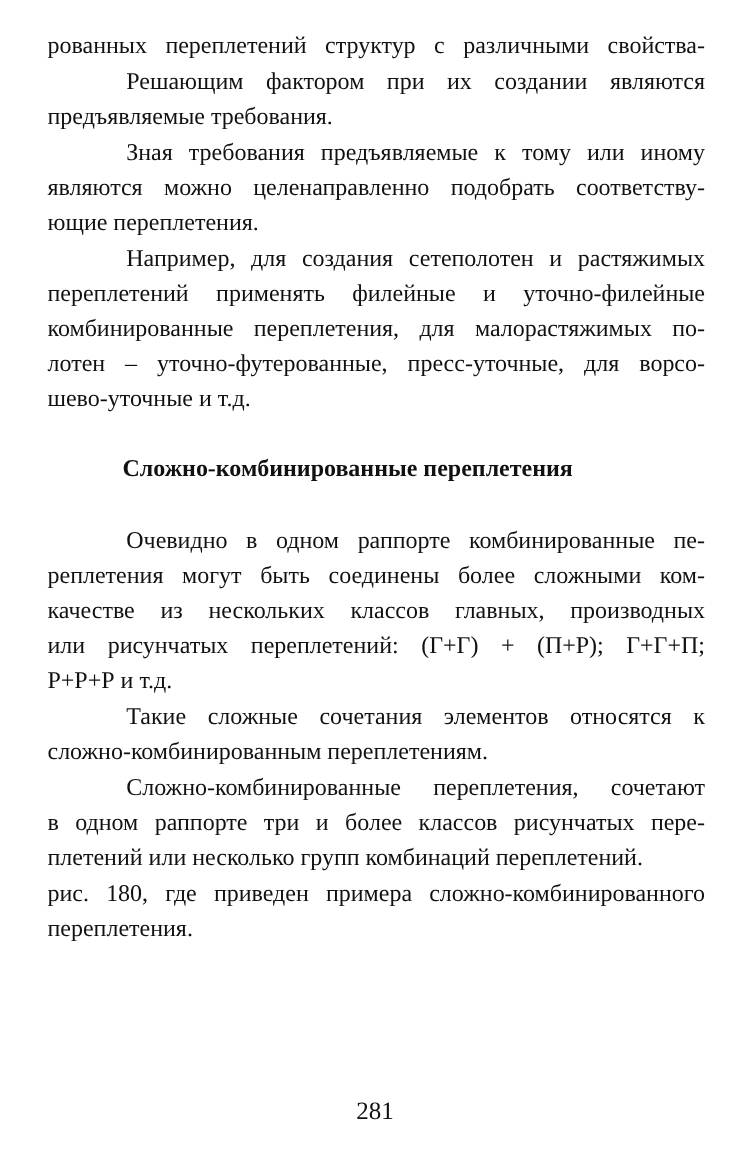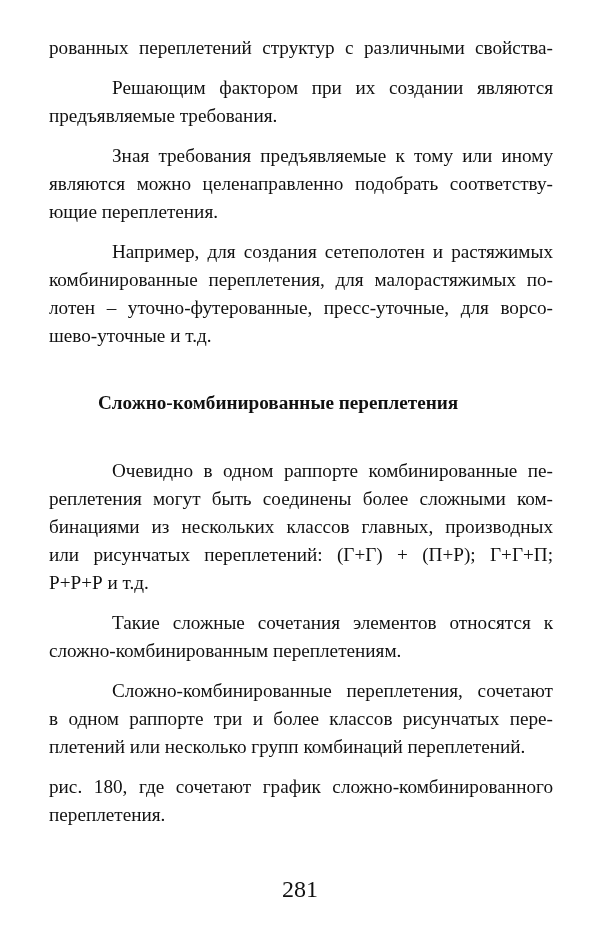--- a/index.html
+++ b/index.html
@@ -19,21 +19,21 @@
       position: absolute;
       left: 37px;
       top: 22px;
       width: 528px;
     }
     .p {
       font-size: 19.2px;
       line-height: 28px;
       text-align: justify;
       text-align-last: left;
-      margin: 12px;
+      margin: 1px;
       word-spacing: 0px;
     }
     .line {
       display: block;
       white-space: nowrap;
       height: 28px;
       text-align: justify;
       text-align-last: justify;
     }
     .line.last {
@@ -52,21 +52,21 @@
       white-space: nowrap;
     }
     .gap-heading-top { height: 27px; }
     .gap-heading-bottom { height: 28px; }
     .page-number {
       position: absolute;
       left: 0;
       width: 600px;
       top: 877px;
       text-align: center;
-      font-size: 24px;
+      font-size: 20px;
       line-height: 24px;
     }
   </style>
 </head>
 <body>
 
 <div class="page">
 
   <div class="p">
     <span class="line">рованных переплетений структур с различными свойства-</span>
@@ -78,50 +78,51 @@
   </div>
 
   <div class="p">
     <span class="line first">Зная требования предъявляемые к тому или иному</span>
     <span class="line">являются можно целенаправленно подобрать соответству-</span>
     <span class="line last">ющие переплетения.</span>
   </div>
 
   <div class="p">
     <span class="line first">Например, для создания сетеполотен и растяжимых</span>
+    <span class="line">переплетений применять филейные и уточно-филейные</span>
     <span class="line">комбинированные переплетения, для малорастяжимых по-</span>
     <span class="line">лотен – уточно-футерованные, пресс-уточные, для ворсо-</span>
     <span class="line last">шево-уточные и т.д.</span>
   </div>
 
   <div class="gap-heading-top"></div>
 
   <h2 class="heading">Сложно-комбинированные переплетения</h2>
 
   <div class="gap-heading-bottom"></div>
 
   <div class="p">
     <span class="line first">Очевидно в одном раппорте комбинированные пе-</span>
     <span class="line">реплетения могут быть соединены более сложными ком-</span>
-    <span class="line">бинациями из нескольких классов главных, производных</span>
+    <span class="line">качестве из нескольких классов главных, производных</span>
     <span class="line">или рисунчатых переплетений: (Г+Г) + (П+Р); Г+Г+П;</span>
     <span class="line last">Р+Р+Р и т.д.</span>
   </div>
 
   <div class="p">
     <span class="line first">Такие сложные сочетания элементов относятся к</span>
     <span class="line last">сложно-комбинированным переплетениям.</span>
   </div>
 
   <div class="p">
     <span class="line first">Сложно-комбинированные переплетения, сочетают</span>
     <span class="line">в одном раппорте три  и более классов рисунчатых пере-</span>
     <span class="line last">плетений или несколько групп комбинаций переплетений.</span>
   </div>
 
   <div class="p">
-    <span class="line">рис. 180, где сочетают график сложно-комбинированного</span>
+    <span class="line">рис. 180, где приведен примера сложно-комбинированного</span>
     <span class="line last">переплетения.</span>
   </div>
 
 </div>
 
 <div class="page-number">281</div>
 
 </body></html>

